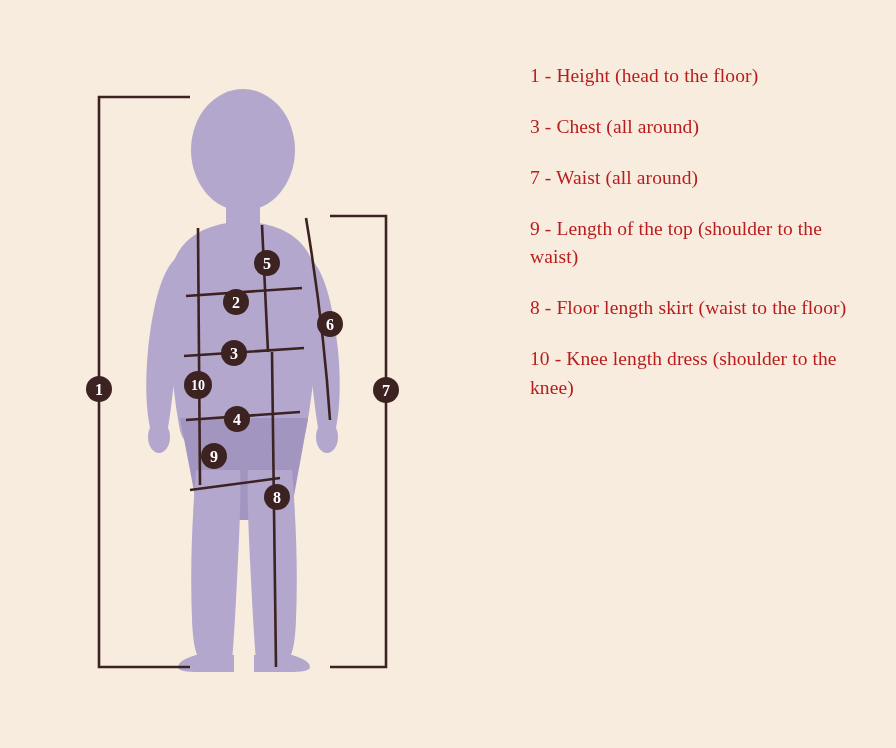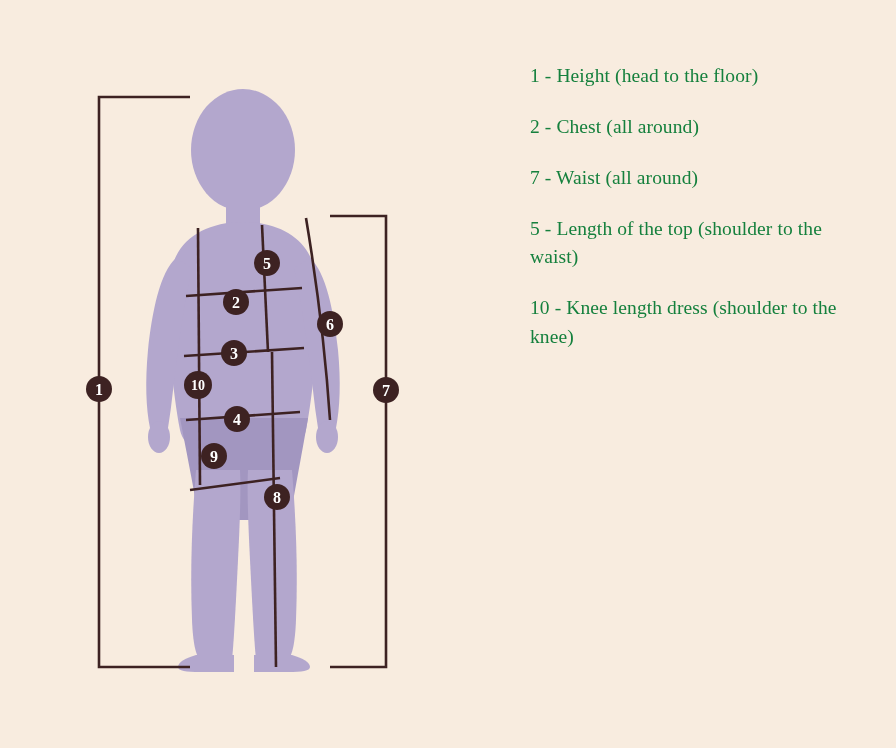--- a/index.html
+++ b/index.html
@@ -27,21 +27,21 @@
   }
   .legend {
     position: absolute;
     left: 530px;
     top: 62px;
     width: 340px;
   }
   .legend-item {
     font-size: 19.5px;
     line-height: 1.48;
-    color: #15803d;
+    color: #b91c1c;
     margin-bottom: 22px;
     letter-spacing: 0.1px;
   }
   svg {
     display: block;
   }
   .badge-text {
     font-family: "Liberation Serif", serif;
     font-size: 16px;
     font-weight: bold;
@@ -174,19 +174,20 @@
         <g>
           <circle cx="198" cy="385" r="14" fill="#3d2222"></circle>
           <text class="badge-text small" x="198" y="390" text-anchor="middle">10</text>
         </g>
       </g>
     </svg>
   </div>
 
   <div class="legend">
     <div class="legend-item">1 - Height (head to the floor)</div>
-    <div class="legend-item">2 - Chest (all around)</div>
+    <div class="legend-item">3 - Chest (all around)</div>
     <div class="legend-item">7 - Waist (all around)</div>
-    <div class="legend-item">5 - Length of the top (shoulder to the waist)</div>
+    <div class="legend-item">9 - Length of the top (shoulder to the waist)</div>
+    <div class="legend-item">8 - Floor length skirt (waist to the floor)</div>
     <div class="legend-item">10 - Knee length dress (shoulder to the knee)</div>
   </div>
 
 </div>
 
 </body></html>

